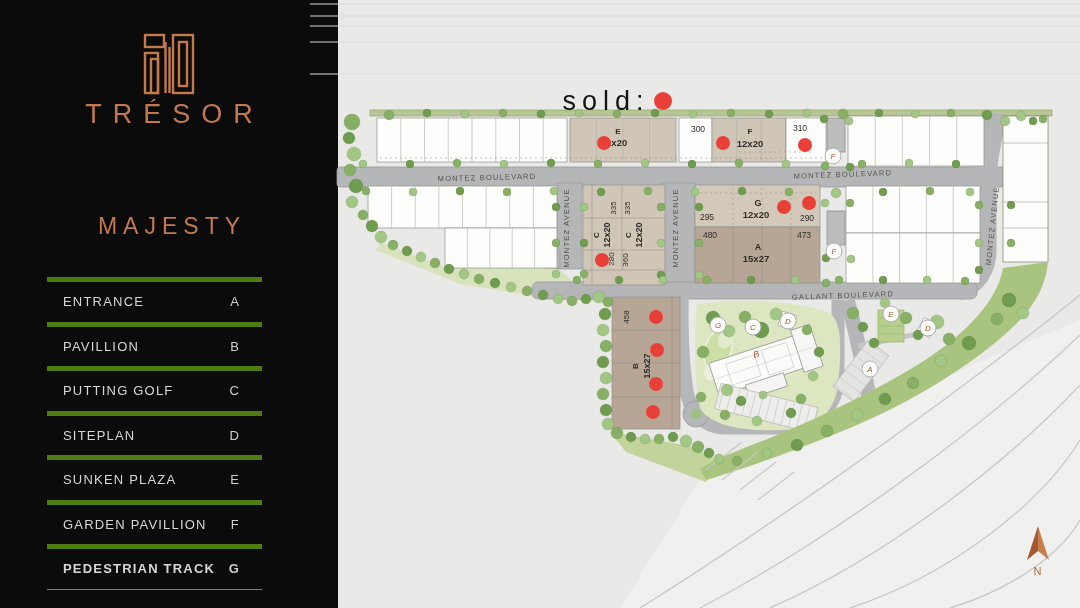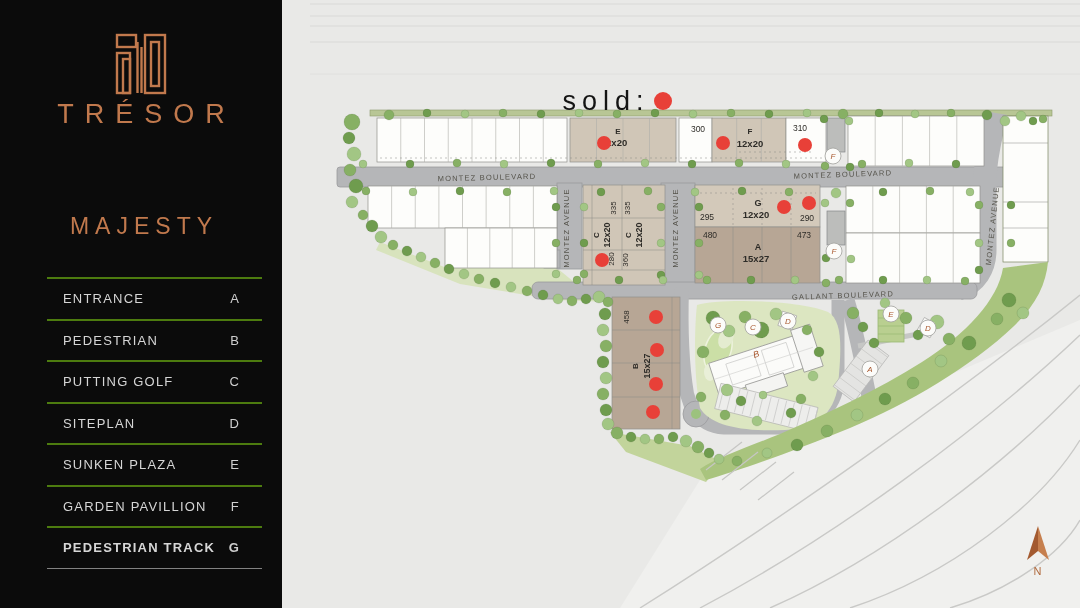--- a/index.html
+++ b/index.html
@@ -1,28 +1,28 @@
 <!DOCTYPE html>
 <html><head>
 <meta charset="utf-8">
 <style>
   html,body{margin:0;padding:0;background:#e9e9e7;font-family:"Liberation Sans",sans-serif;}
   #stage{position:relative;width:1080px;height:608px;overflow:hidden;background:#e9e9e7;}
   
-  #sidebar{position:absolute;left:0;top:0;width:282px;height:608px;background:#0b0b0b;}
+  #sidebar{position:absolute;left:0;top:0;width:338px;height:608px;background:#0b0b0b;}
   #logo{position:absolute;left:50%;top:33px;transform:translateX(-50%);}
   .brand{position:absolute;top:99px;width:100%;text-align:center;color:#c1794d;
          font-size:27px;font-weight:500;letter-spacing:11px;text-indent:11px;}
   .tagline{position:absolute;top:137px;width:100%;text-align:center;color:#c08457;
          font-size:10.5px;letter-spacing:4.5px;text-indent:4.5px;}
   .sp-title{position:absolute;top:213px;width:100%;text-align:center;color:#c1794d;
          font-size:23px;letter-spacing:6px;text-indent:6px;}
   #legend{position:absolute;left:47px;top:277px;width:215px;}
   .legrow{display:flex;justify-content:space-between;align-items:center;height:39.5px;
-          border-top:2px solid #4d7c0f;color:#d6d6d6;font-size:13px;letter-spacing:1.2px;}
+          border-top:5px solid #4d7c0f;color:#d6d6d6;font-size:13px;letter-spacing:1.2px;}
   .legrow:last-child{border-bottom:1px solid #828282;font-weight:bold;}
   .legkey{color:#cfcfcf;padding-right:22px;}
   .leglabel{padding-left:16px;}
   
   #map{position:absolute;left:310px;top:0;width:628px;height:608px;}
   #plan{position:absolute;left:0;top:0;}
   text{font-family:"Liberation Sans",sans-serif;}
 </style>
 </head>
 <body>
@@ -41,21 +41,21 @@
       </g>
     </svg>
     <div class="brand">TRÉSOR</div>
     <div class="sp-title">MAJESTY</div>
     <div id="legend">
         <div class="legrow">
           <span class="leglabel">ENTRANCE</span>
           <span class="legkey">A</span>
         </div>
         <div class="legrow">
-          <span class="leglabel">PEDESTRIAN</span>
+          <span class="leglabel">PAVILLION</span>
           <span class="legkey">B</span>
         </div>
         <div class="legrow">
           <span class="leglabel">PUTTING GOLF</span>
           <span class="legkey">C</span>
         </div>
         <div class="legrow">
           <span class="leglabel">SITEPLAN</span>
           <span class="legkey">D</span>
         </div>

